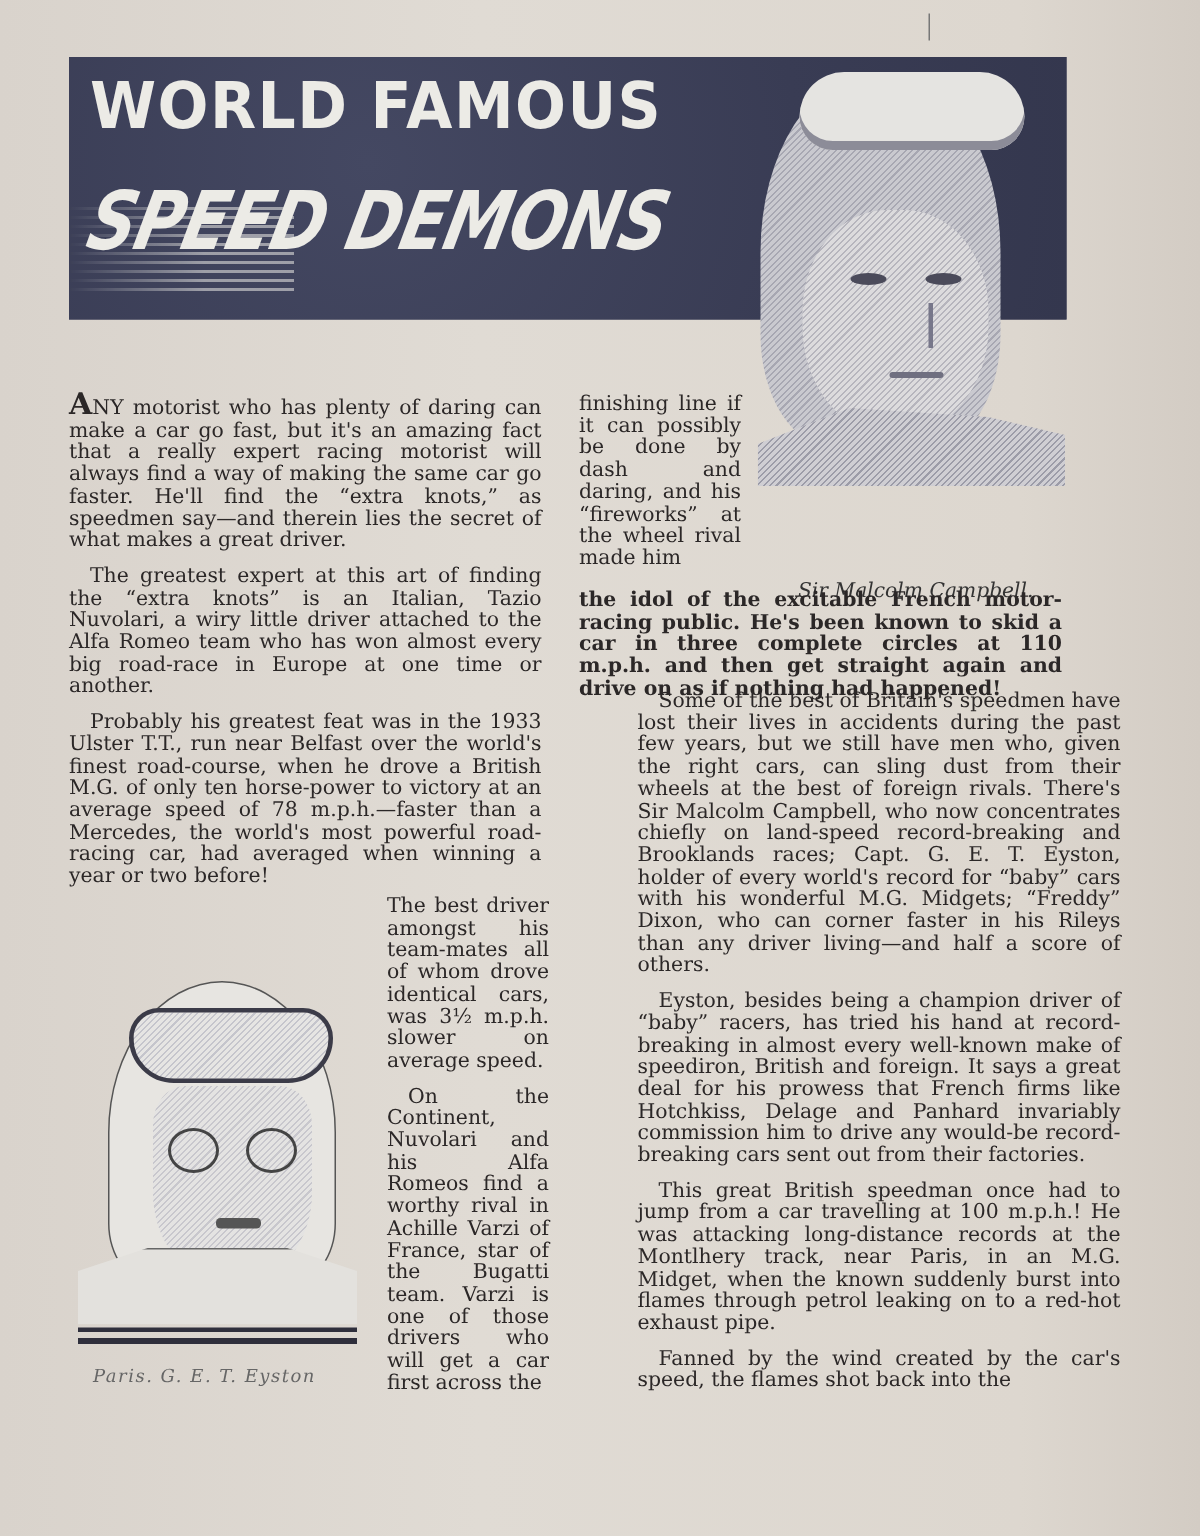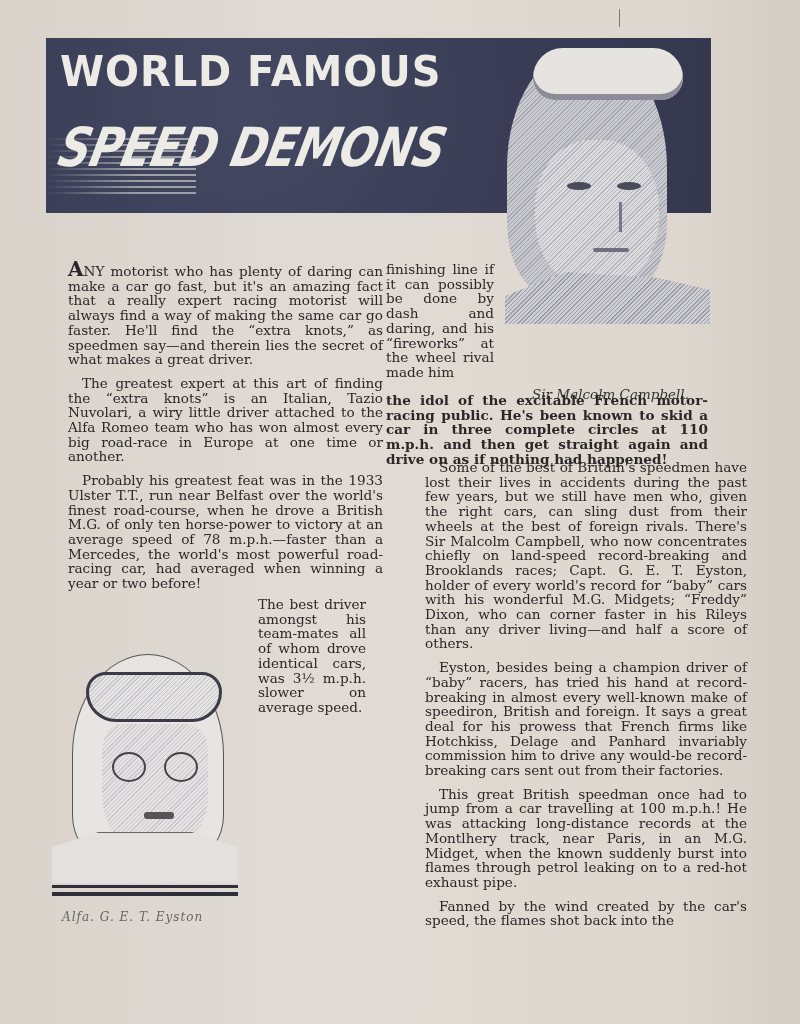--- a/index.html
+++ b/index.html
@@ -107,21 +107,21 @@
     }
 
     
     .text {
       position: absolute; font-size: 13.6px; line-height: 14.7px;
       text-align: justify; color: #2b2727;
     }
     .text p { margin: 0 0 9px 0; text-indent: 14px; }
     .text p.noindent { text-indent: 0; }
     .dropcap { font-size: 20px; font-weight: bold; line-height: 14px; }
-    .col1 { left: 68px; top: 262px; width: 315px; }
+    .col1 { left: 46px; top: 262px; width: 315px; }
     .col1b { left: 258px; top: 597px; width: 108px; }
     .col2a { left: 386px; top: 262px; width: 108px; }
     .col2b { left: 386px; top: 393px; width: 322px; font-weight: bold; }
     .col2c { left: 386px; top: 460px; width: 322px; margin-left: 39px; }
   </style>
 </head>
 <body>
 
 <div class="page">
   <div class="mark"></div>
@@ -145,34 +145,35 @@
   <div class="caption-campbell">Sir Malcolm Campbell.</div>
 
   <div class="text col1">
     <p class="noindent"><span class="dropcap">A</span><span>NY motorist who has plenty of daring can make a car go fast, but it's an amazing fact that a really expert racing motorist will always find a way of making the same car go faster. He'll find the “extra knots,” as speedmen say—and therein lies the secret of what makes a great driver.</span></p>
     <p>The greatest expert at this art of finding the “extra knots” is an Italian, Tazio Nuvolari, a wiry little driver attached to the Alfa Romeo team who has won almost every big road-race in Europe at one time or another.</p>
     <p>Probably his greatest feat was in the 1933 Ulster T.T., run near Belfast over the world's finest road-course, when he drove a British M.G. of only ten horse-power to victory at an average speed of 78 m.p.h.—faster than a Mercedes, the world's most powerful road-racing car, had averaged when winning a year or two before!</p>
   </div>
 
   <div class="text col1b">
     <p class="noindent">The best driver amongst his team-mates all of whom drove identical cars, was 3½ m.p.h. slower on average speed.</p>
+    <p>On the Continent, Nuvolari and his Alfa Romeos find a worthy rival in Achille Varzi of France, star of the Bugatti team. Varzi is one of those drivers who will get a car first across the</p>
   </div>
 
   <div class="eyston">
     <div class="hood"></div>
     <div class="face"></div>
     <div class="goggles"></div>
     <div class="lens l"></div>
     <div class="lens r"></div>
     <div class="mustache"></div>
     <div class="body"></div>
     <div class="rule1"></div>
     <div class="rule2"></div>
   </div>
-  <div class="caption-eyston">Alfa. G. E. T. Eyston</div>
+  <div class="caption-eyston">Paris. G. E. T. Eyston</div>
 
   <div class="text col2a">
     <p class="noindent">finishing line if it can possibly be done by dash and daring, and his “fireworks” at the wheel rival made him</p>
   </div>
 
   <div class="text col2b">
     <p class="noindent">the idol of the excitable French motor-racing public. He's been known to skid a car in three complete circles at 110 m.p.h. and then get straight again and drive on as if nothing had happened!</p>
   </div>
 
   <div class="text col2c">

